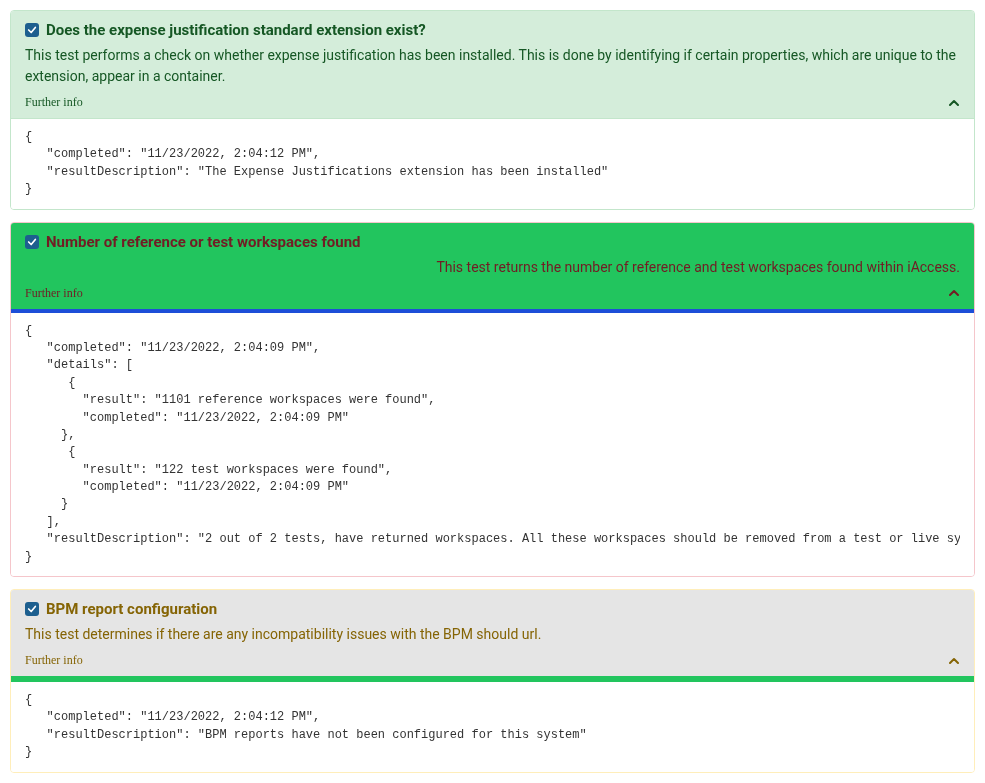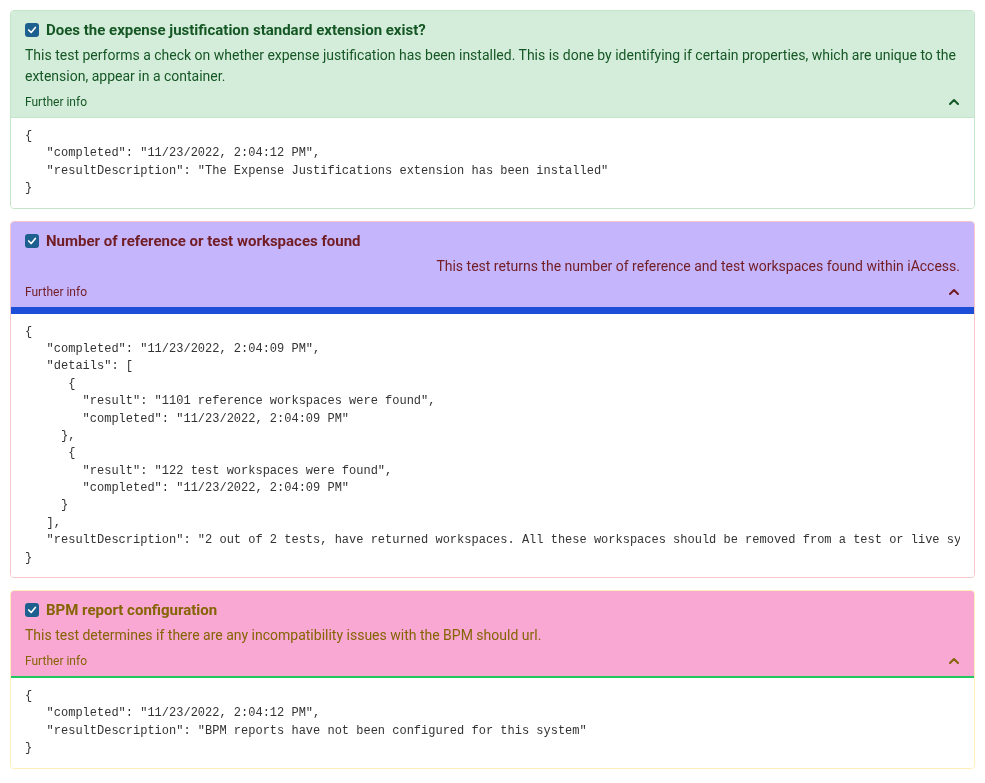--- a/index.html
+++ b/index.html
@@ -18,26 +18,26 @@
   }
   .panel-header {
     padding: 10px 14px 8px 14px;
     position: relative;
   }
   .panel.green .panel-header { background: #d4edda; border-bottom: 1px solid #c3e6cb; }
   .panel.green .panel-title { color: #155724; }
   .panel.green .panel-desc, .panel.green .further-info { color: #155724; }
   .panel.green { border-color: #c3e6cb; }
 
-  .panel.red .panel-header { background: #c4b5fd; border-bottom: 7px solid #1d4ed8; }
+  .panel.red .panel-header { background: #22c55e; border-bottom: 4px solid #1d4ed8; }
   .panel.red .panel-title { color: #721c24; }
   .panel.red .panel-desc, .panel.red .further-info { color: #721c24; text-align: right; }
   .panel.red { border-color: #f5c6cb; }
 
-  .panel.yellow .panel-header { background: #f9a8d4; border-bottom: 2px solid #22c55e; }
+  .panel.yellow .panel-header { background: #e5e5e5; border-bottom: 6px solid #22c55e; }
   .panel.yellow .panel-title { color: #856404; }
   .panel.yellow .panel-desc, .panel.yellow .further-info { color: #856404; }
   .panel.yellow { border-color: #ffeeba; }
 
   .title-row {
     display: flex;
     align-items: center;
     gap: 7px;
     margin-bottom: 6px;
   }
@@ -59,20 +59,21 @@
   .panel-desc {
     font-size: 14px;
     line-height: 1.5;
     margin-bottom: 8px;
   }
   .further-row {
     display: flex;
     justify-content: space-between;
     align-items: center;
     cursor: pointer;
+    font-family: Liberation Serif, serif;
   }
   .further-info {
     font-size: 12px;
   }
   .chevron {
     width: 12px;
     height: 12px;
     display: inline-flex;
     align-items: center;
     justify-content: center;

